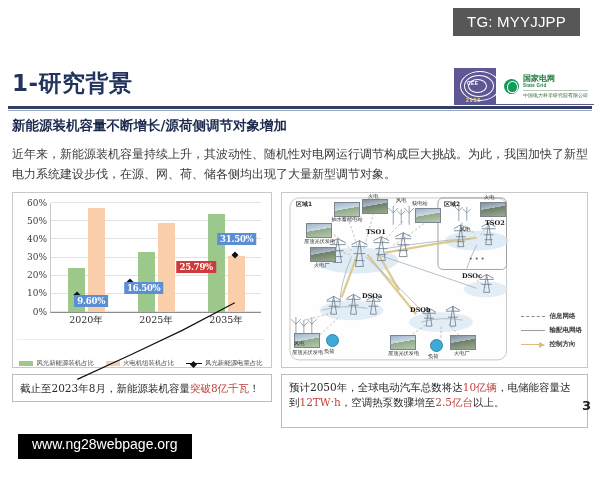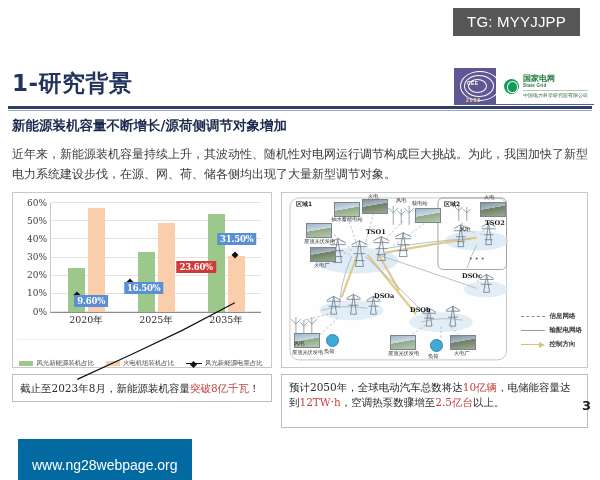--- a/index.html
+++ b/index.html
@@ -14,23 +14,23 @@
 
   
   .tg-watermark {
     position: absolute; top: 8px; right: 20px;
     background: #575757; color: #fff;
     font-size: 15px; letter-spacing: .2px;
     padding: 5px 14px 6px 14px;
     font-family: "Liberation Sans", sans-serif;
   }
   .bottom-watermark {
-    position: absolute; left: 18px; bottom: 0;
-    background: #0369a1; color: #fff;
-    font-size: 14px; padding: 18px 14px 7px 14px;
+    position: absolute; left: 18px; bottom: 21px;
+    background: #000000; color: #fff;
+    font-size: 14px; padding: 2px 14px 7px 14px;
     font-family: "Liberation Sans", sans-serif;
   }
 
   
   .title-row {
     position: absolute; left: 0; top: 68px; width: 600px; height: 42px;
   }
   .slide-title {
     position: absolute; left: 12px; top: 0px;
     font-size: 23px; font-weight: bold; color: #22335c;
@@ -292,21 +292,21 @@
               </div>
             </div>
             <svg class="line-svg" viewBox="0 0 100 100" preserveAspectRatio="none">
               <polyline points="12.5,84 37.5,72.5 62.5,60.666666666666664 87.5,47.5" fill="none" stroke="#111111" stroke-width="1.2" vector-effect="non-scaling-stroke"></polyline>
             </svg>
             <div style="position: absolute; width: 5px; height: 5px; background: rgb(17, 17, 17); transform: translate(-50%, -50%) rotate(45deg); left: 12.5%; top: 84%;"></div>
             <div class="dlabel" style="background: rgb(91, 143, 212); left: calc(12.5% + 14px); top: calc(84% + 6px);">9.60%</div>
             <div style="position: absolute; width: 5px; height: 5px; background: rgb(17, 17, 17); transform: translate(-50%, -50%) rotate(45deg); left: 37.5%; top: 72.5%;"></div>
             <div class="dlabel" style="background: rgb(91, 143, 212); left: calc(37.5% + 14px); top: calc(72.5% + 6px);">16.50%</div>
             <div style="position: absolute; width: 5px; height: 5px; background: rgb(17, 17, 17); transform: translate(-50%, -50%) rotate(45deg); left: 62.5%; top: 60.6667%;"></div>
-            <div class="dlabel" style="background: rgb(207, 58, 58); left: calc(62.5% + 14px); top: calc(60.6667% - 2px);">23.60%</div>
+            <div class="dlabel" style="background: rgb(207, 58, 58); left: calc(62.5% + 14px); top: calc(60.6667% - 2px);">25.79%</div>
             <div style="position: absolute; width: 5px; height: 5px; background: rgb(17, 17, 17); transform: translate(-50%, -50%) rotate(45deg); left: 87.5%; top: 47.5%;"></div>
             <div class="dlabel" style="background: rgb(91, 143, 212); left: calc(87.5% + 2px); top: calc(47.5% - 16px);">31.50%</div>
           </div>
       </div>
       <div class="chart-legend" id="chart-legend">
           <div class="lg-item">
             <div class="lg-sw green"></div>
             <div class="lg-text">风光新能源装机占比</div>
           </div>
           <div class="lg-item">
@@ -456,21 +456,21 @@
       <div class="dg-photo" style="left:12px; top:140px;"></div>
       <div class="dg-photo" style="left:108px; top:142px;"></div>
       <div class="dg-photo dark" style="left:168px; top:142px;"></div>
       <div class="dg-load" style="left:44px; top:141px;"></div>
       <div class="dg-load" style="left:148px; top:146px;"></div>
 
       <div class="dg-label bold" style="left:14px; top:8px;">区域1</div>
       <div class="dg-label bold" style="left:162px; top:8px;">区域2</div>
       <div class="dg-label tso" style="left:84px; top:36px;">TSO1</div>
       <div class="dg-label tso" style="left:203px; top:27px;">TSO2</div>
-      <div class="dg-label tso" style="left:92px; top:100px;">DSOa</div>
+      <div class="dg-label tso" style="left:80px; top:100px;">DSOa</div>
       <div class="dg-label tso" style="left:128px; top:114px;">DSOb</div>
       <div class="dg-label tso" style="left:180px; top:80px;">DSOc</div>
       <div class="dg-label" style="left:48px; top:24px; width:34px;">抽水蓄能电站</div>
       <div class="dg-label" style="left:86px; top:1px;">火电</div>
       <div class="dg-label" style="left:114px; top:5px;">风电</div>
       <div class="dg-label" style="left:130px; top:8px;">核电站</div>
       <div class="dg-label" style="left:22px; top:46px; width:30px;">屋顶光伏发电</div>
       <div class="dg-label" style="left:32px; top:70px;">火电厂</div>
       <div class="dg-label" style="left:178px; top:34px;">风电</div>
       <div class="dg-label" style="left:202px; top:2px;">火电</div>

